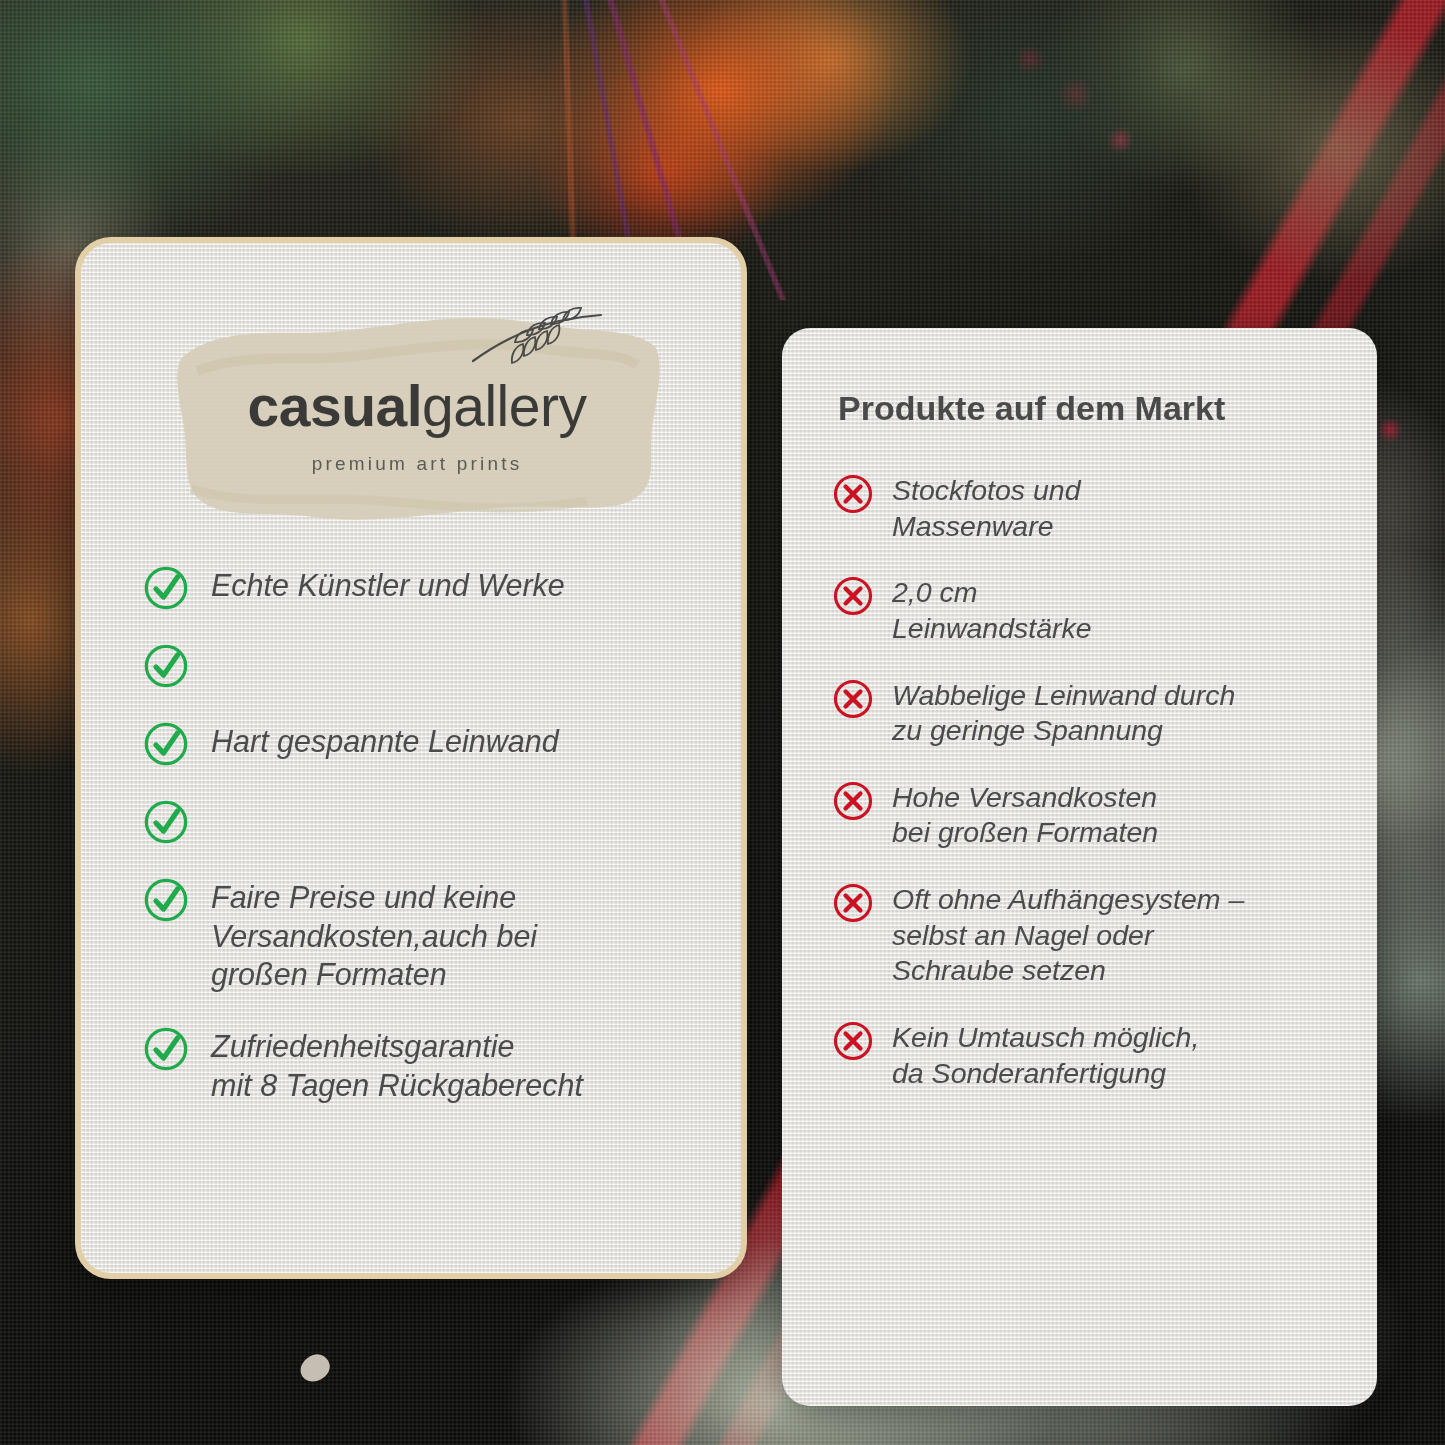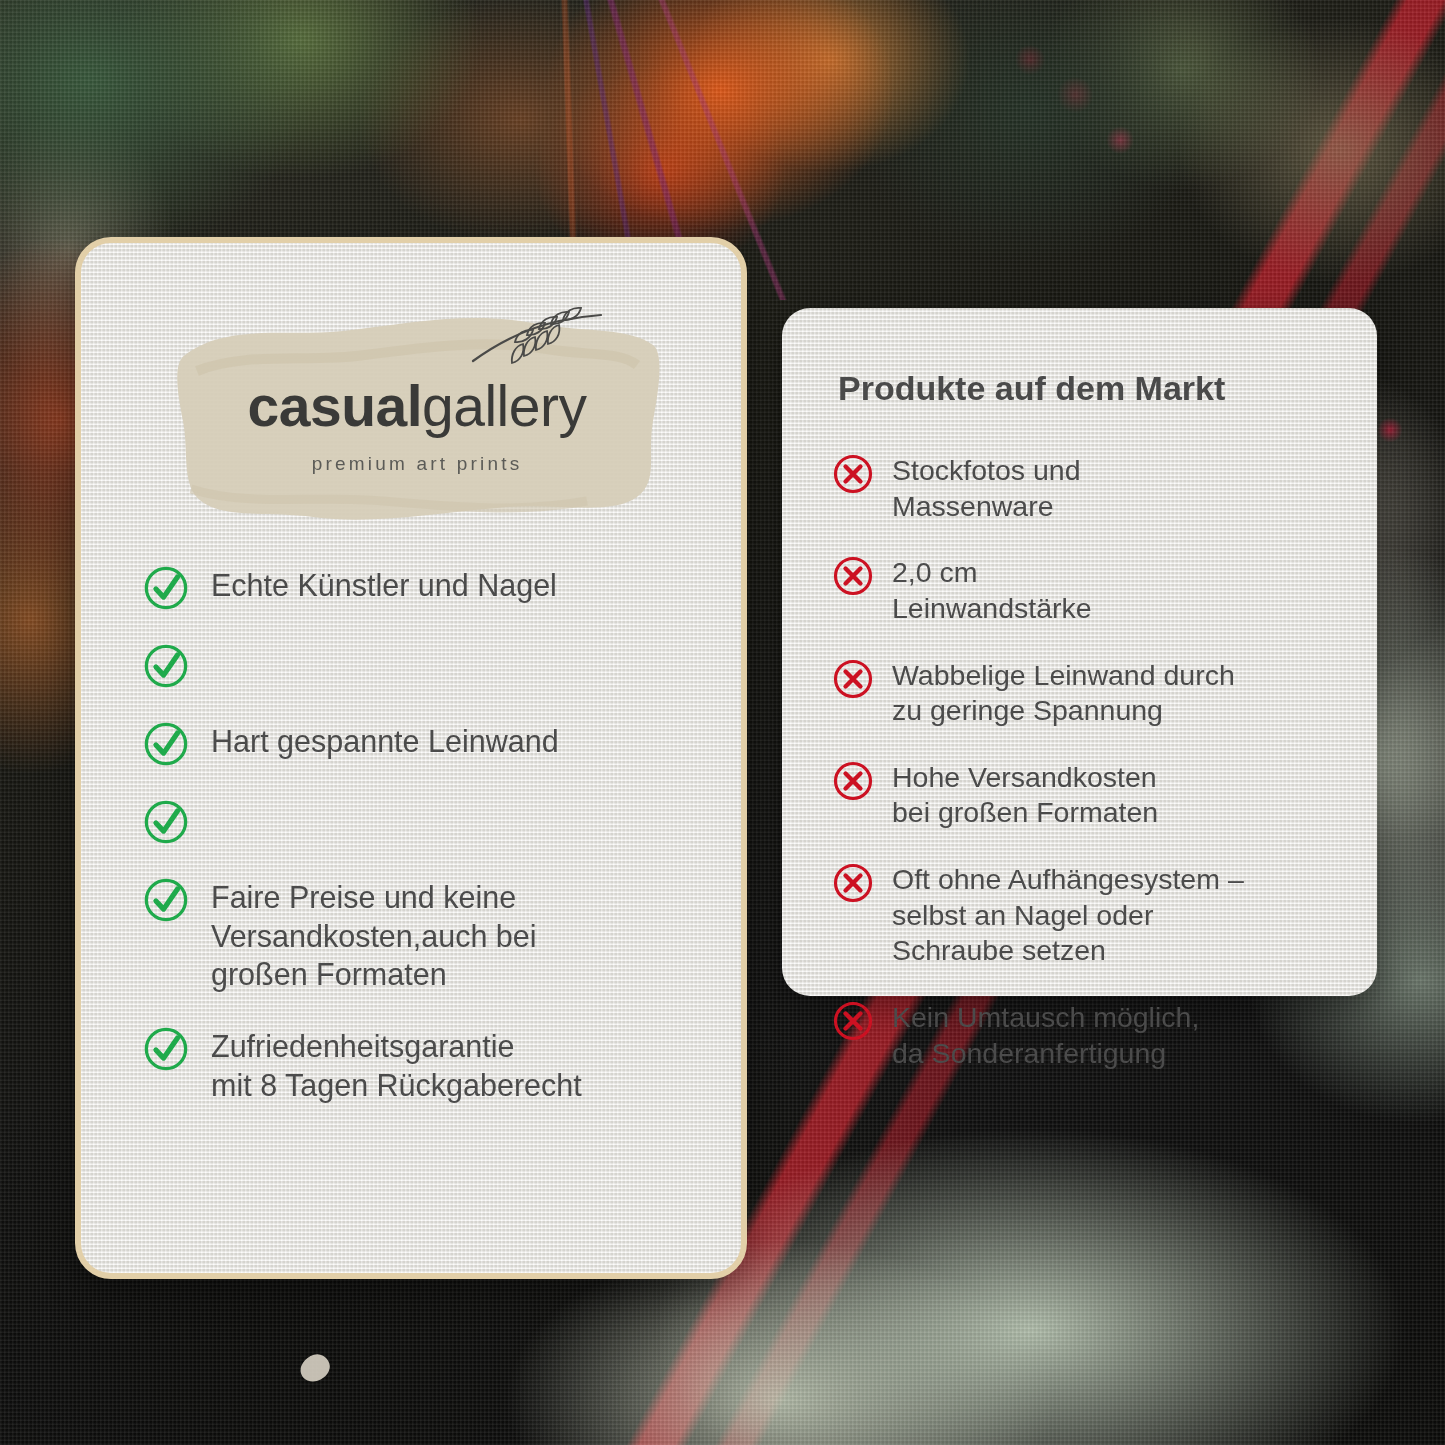--- a/index.html
+++ b/index.html
@@ -95,23 +95,23 @@
     width: 672px;
     height: 1042px;
     border-radius: 36px;
     border: 6px solid #e2cfa8;
     box-sizing: border-box;
     margin-left: 7px;
   }
 
   #card-right {
     left: 782px;
-    top: 308px;
+    top: 328px;
     width: 595px;
-    height: 688px;
+    height: 1078px;
     border-radius: 28px;
     box-sizing: border-box;
   }
 
   
   #logo-block {
     position: absolute;
     left: 86px;
     top: 50px;
     width: 500px;
@@ -158,20 +158,21 @@
     position: absolute;
     left: 62px;
     right: 28px;
   }
   #list-pros { top: 320px; }
 
   .li {
     display: flex;
     align-items: flex-start;
     margin-bottom: 30px;
+    font-style: italic;
   }
   .li .bullet {
     flex: 0 0 auto;
     width: 46px;
     height: 46px;
     margin-right: 22px;
     margin-top: 2px;
   }
   .li .txt {
     font-size: 30.5px;
@@ -259,21 +260,21 @@
     <div id="logo-tagline">premium art prints</div>
   </div>
 
   <div class="list" id="list-pros">
 
     <div class="li">
       <svg class="bullet" viewBox="0 0 48 48">
         <circle cx="24" cy="24" r="20.5" fill="none" stroke="#1faa4b" stroke-width="3.4"></circle>
         <path d="M13.5,25 L21.5,33.5 L36,12.5" fill="none" stroke="#1faa4b" stroke-width="5.4" stroke-linecap="round" stroke-linejoin="round"></path>
       </svg>
-      <div class="txt">Echte Künstler und Nagel</div>
+      <div class="txt">Echte Künstler und Werke</div>
     </div>
 
     <div class="li">
       <svg class="bullet" viewBox="0 0 48 48">
         <circle cx="24" cy="24" r="20.5" fill="none" stroke="#1faa4b" stroke-width="3.4"></circle>
         <path d="M13.5,25 L21.5,33.5 L36,12.5" fill="none" stroke="#1faa4b" stroke-width="5.4" stroke-linecap="round" stroke-linejoin="round"></path>
       </svg>
     </div>
 
     <div class="li">

